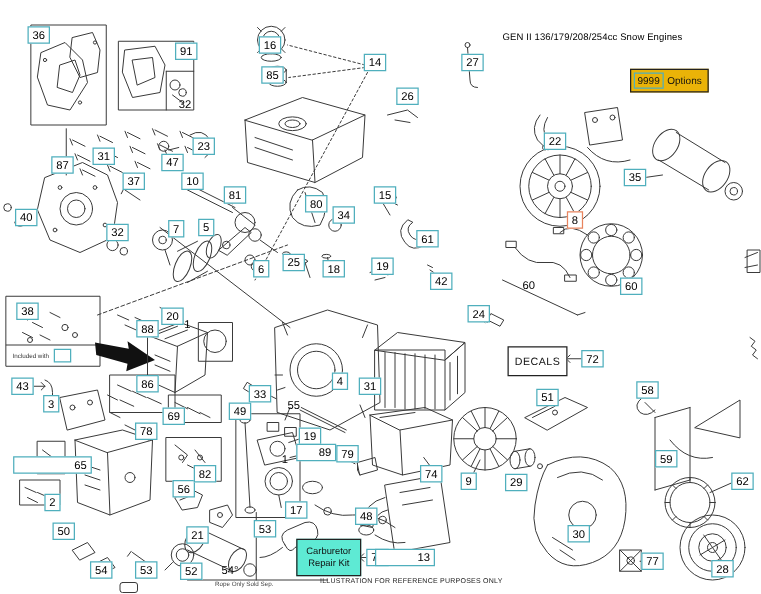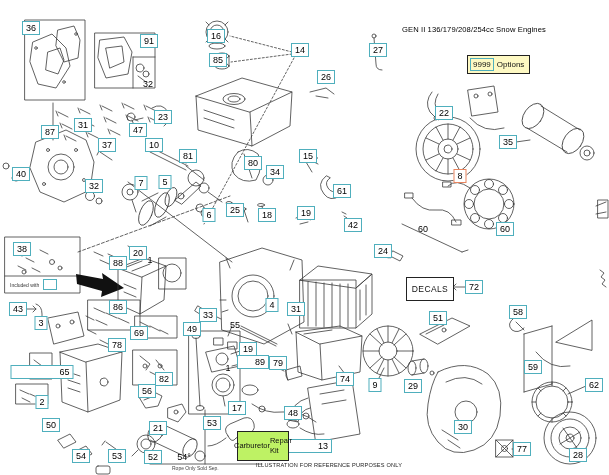--- a/index.html
+++ b/index.html
@@ -6,28 +6,28 @@
   .stage{position:relative;width:609px;height:475px;background:#ffffff;overflow:hidden;
          font-family:"Liberation Sans", sans-serif;color:#111;}
   svg.art{position:absolute;left:0;top:0;z-index:1;}
   .overlay{position:absolute;left:0;top:0;width:609px;height:475px;z-index:2;}
   .callout{position:absolute;transform:translate(-50%,-50%);font-size:9px;line-height:1;
            background:#fff;border:1.4px solid var(--teal,#4FAFBD);padding:1.5px 3px;
            color:#000;white-space:nowrap;}
   .callout.selected{border-color:var(--orange,#E8845E);border-width:1.7px;}
   .callout.plain{border:none;background:transparent;padding:0;}
   .title{position:absolute;left:402px;top:25px;font-size:7.6px;letter-spacing:.1px;color:#000;z-index:3;}
-  .options-box{position:absolute;left:467px;top:55px;border:1.1px solid #222;background:#fef9c3;
+  .options-box{position:absolute;left:504px;top:55px;border:1.1px solid #222;background:#eab308;
                display:flex;align-items:center;gap:3px;padding:2px 5px 2px 2px;font-size:8px;z-index:3;}
   .options-code{border:1.4px solid var(--teal,#4FAFBD);padding:1px 2px;font-size:8px;}
   .decals-box{position:absolute;left:406px;top:277px;width:46px;height:22px;border:1.2px solid #222;
               background:#fff;display:flex;align-items:center;justify-content:center;font-size:8.5px;
               letter-spacing:.4px;z-index:3;}
   .kit-box{position:absolute;left:237px;top:431px;width:50px;height:28px;border:1.2px solid #222;
-           background:#bef264;display:flex;flex-direction:row;align-items:center;justify-content:center;
+           background:#5eead4;display:flex;flex-direction:column;align-items:center;justify-content:center;
            font-size:7.5px;line-height:1.3;z-index:3;}
   .note-ref{position:absolute;left:256px;top:462px;font-size:5.6px;letter-spacing:.2px;color:#222;z-index:3;}
   .note-rope{position:absolute;left:172px;top:465px;font-size:5px;color:#444;z-index:3;}
   .note-included{position:absolute;left:10px;top:279px;font-size:5px;color:#333;display:flex;gap:4px;
                  align-items:center;z-index:3;}
   .mini-box{display:inline-block;width:12px;height:9px;border:1.2px solid var(--teal,#4FAFBD);background:#fff;}
 </style>
 </head>
 <body>
 
@@ -381,21 +381,21 @@
       <div class="callout plain" style="left: 184px; top: 457px;">54°</div>
       <div class="callout" style="left: 147px; top: 391px;">56</div>
       <div class="callout" style="left: 164px; top: 379px;">82</div>
       <div class="callout" style="left: 192px; top: 329px;">49</div>
       <div class="callout" style="left: 248px; top: 349px;">19</div>
       <div class="callout" style="left: 253px; top: 362px; padding-left: 17px;">89</div>
       <div class="callout" style="left: 278px; top: 363px;">79</div>
       <div class="callout" style="left: 237px; top: 408px;">17</div>
       <div class="callout" style="left: 293px; top: 413px;">48</div>
       <div class="callout" style="left: 302px; top: 446px;">70</div>
-      <div class="callout" style="left: 308px; top: 446px; padding-left: 33px;">13</div>
+      <div class="callout" style="left: 324px; top: 446px; padding-left: 33px;">13</div>
       <div class="callout" style="left: 345px; top: 379px;">74</div>
       <div class="callout" style="left: 375px; top: 385px;">9</div>
       <div class="callout" style="left: 413px; top: 386px;">29</div>
       <div class="callout" style="left: 463px; top: 427px;">30</div>
       <div class="callout" style="left: 272px; top: 305px;">4</div>
       <div class="callout" style="left: 296px; top: 309px;">31</div>
       <div class="callout" style="left: 208px; top: 315px;">33</div>
       <div class="callout plain" style="left: 235px; top: 325px;">55</div>
       <div class="callout plain" style="left: 228px; top: 368px;">1</div>
       <div class="callout" style="left: 438px; top: 318px;">51</div>

